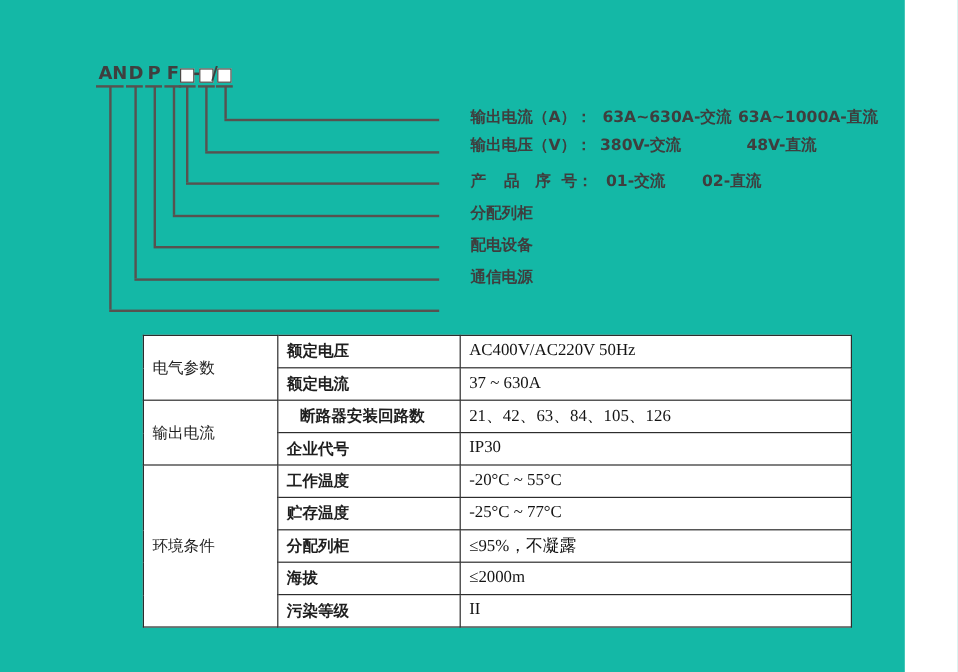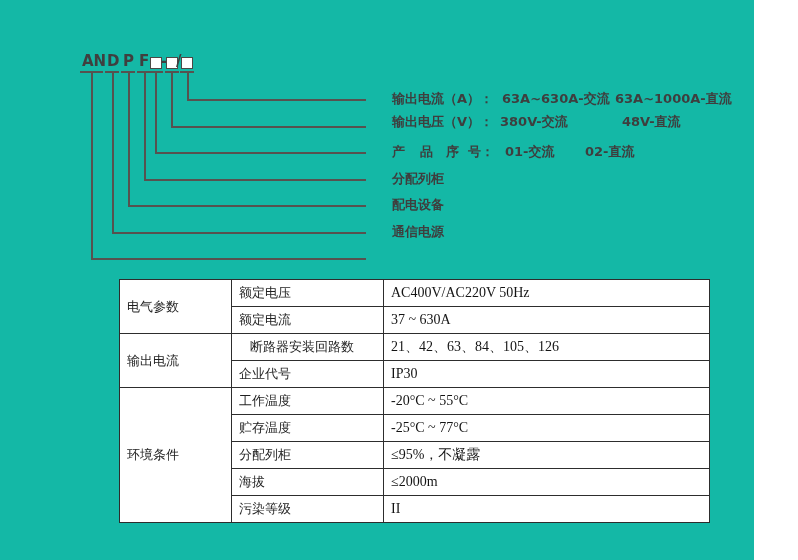--- a/index.html
+++ b/index.html
@@ -15,21 +15,21 @@
   .hline{height:1.5px;}
   .dlabel{position:absolute;left:0;width:798px;height:15px;}
   .dseg{position:absolute;top:0;font-size:13px;font-weight:700;color:#3e3e3e;line-height:15px;white-space:pre;padding-left:20px;}
   
   .spec-table{position:absolute;left:119px;top:279px;border-collapse:collapse;table-layout:fixed;
               width:566px;background:#fff;}
   .spec-table td{border:1px solid #2d2d2d;padding:0 0 0 7px;vertical-align:middle;
                  font-size:13px;color:#1f1f1f;overflow:hidden;white-space:nowrap;}
   .spec-table tr{height:27px;}
   td.group{width:104px;}
-  td.param{width:144px;}
+  td.param{width:144px;font-weight:bold;}
   td.value{width:318px;font-family:"Liberation Serif","DejaVu Serif",serif;font-size:14px;color:#141414;}
   td.param-indent{padding-left:18px;}
 </style>
 </head>
 <body>
 
 <div class="canvas">
 
   <div class="diagram">
 

